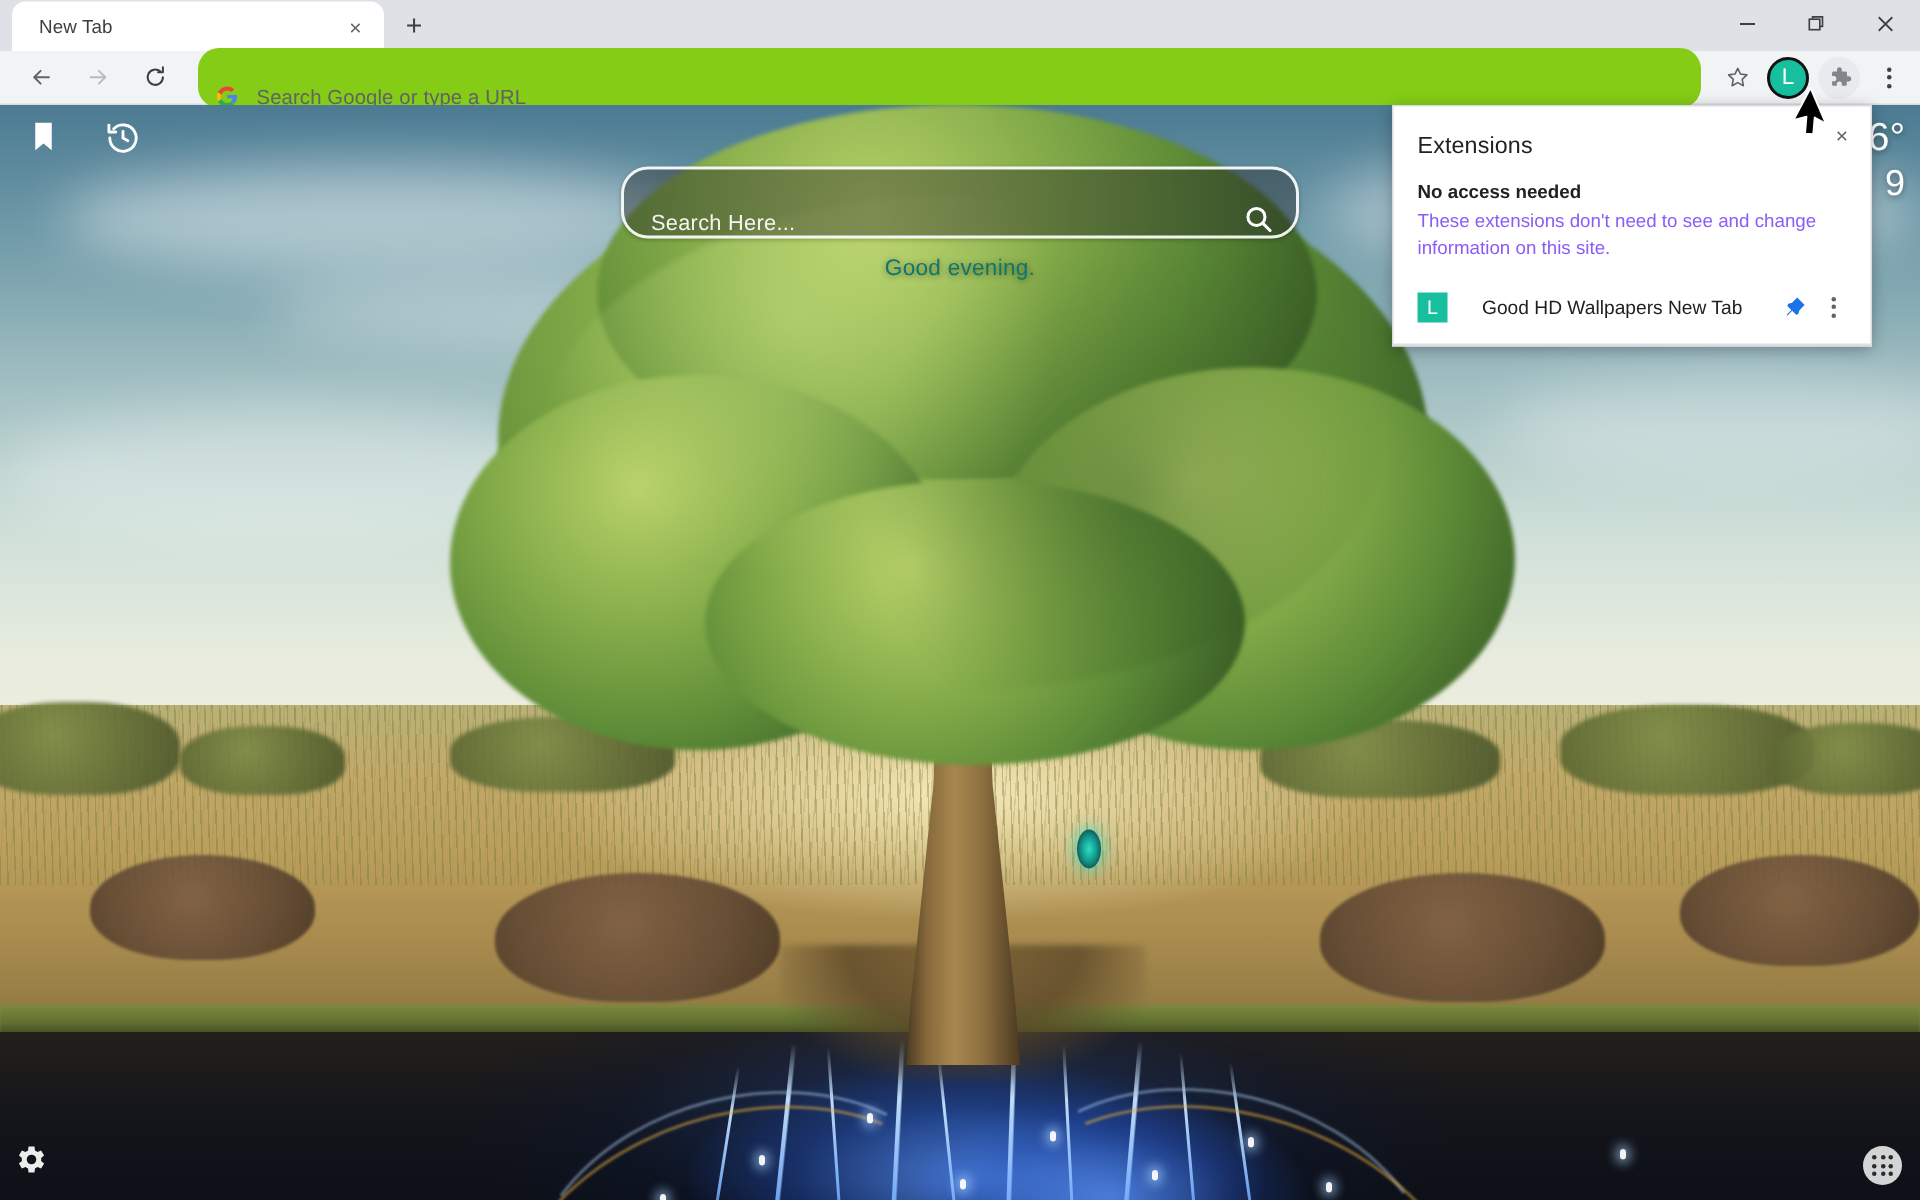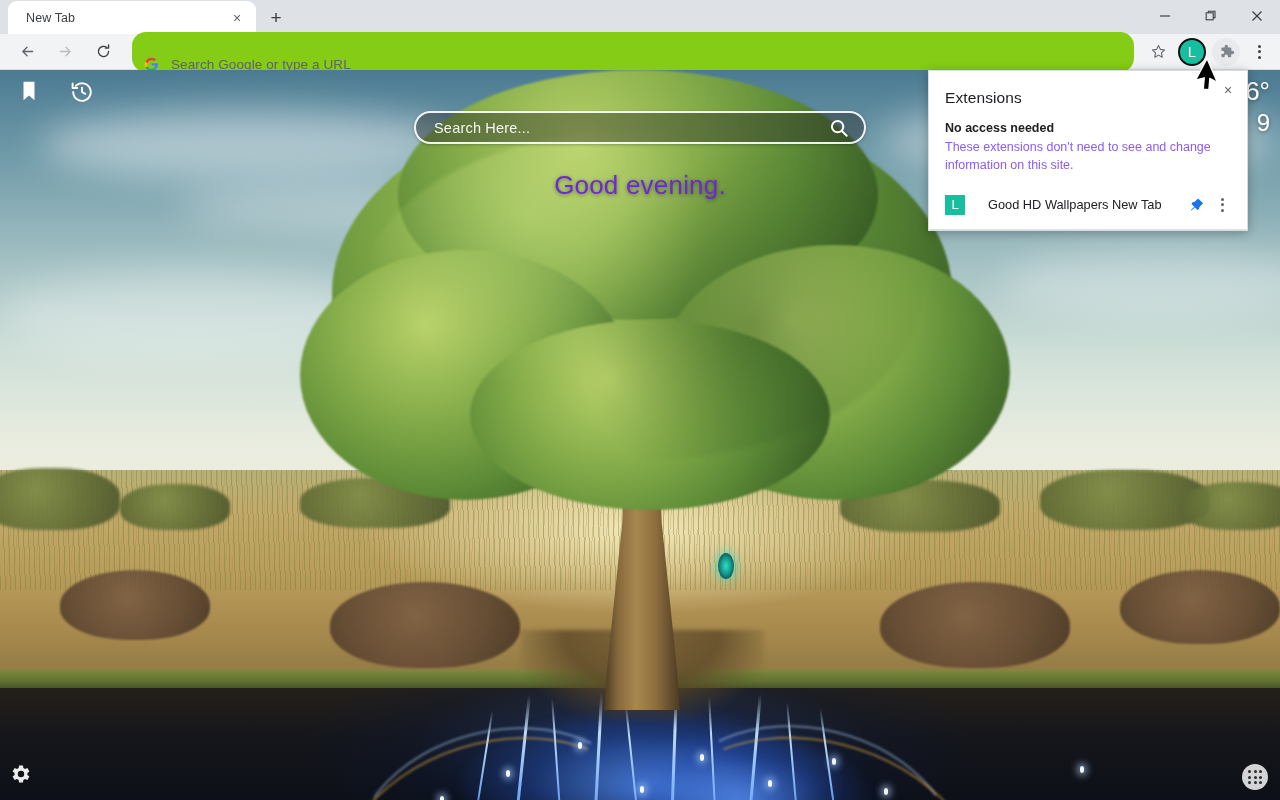--- a/index.html
+++ b/index.html
@@ -247,40 +247,40 @@
     display: flex; align-items: center; justify-content: center;
   }
   #nt-apps-icon .dotgrid { display: grid; grid-template-columns: repeat(3, 3px); gap: 2.5px; }
   #nt-apps-icon .dotgrid i { width: 3px; height: 3px; background: #2b2b2b; border-radius: 50%; display: block; }
 
   #nt-search-wrap {
     position: absolute; left: 414px; top: 41px;
     width: 452px; height: 36px;
   }
   #nt-search-box {
-    width: 452px; height: 33px;
+    width: 452px; height: 48px;
     border: 2px solid rgba(255,255,255,.92);
     border-radius: 18px;
     background: rgba(40,40,40,.42);
-    display: flex; align-items: center;
+    display: flex; align-items: flex-end;
     padding: 0 14px 0 18px;
     box-shadow: 0 1px 3px rgba(0,0,0,.25);
     gap: 32px;
   }
   #nt-search-box .ph {
     flex: 1;
     font-size: 14.5px; color: rgba(255,255,255,.93);
     letter-spacing: .2px;
   }
   #nt-search-icon { color: #ffffff; display: flex; }
 
   #nt-greeting {
     position: absolute; left: 0; top: 100px; width: 1280px;
     text-align: center;
-    font-size: 26px; color: #6d28d9;
+    font-size: 15px; color: #0f766e;
     text-shadow: 0 1px 4px rgba(0,0,0,.45);
     letter-spacing: .2px;
   }
 
   #nt-weather {
     position: absolute; right: 10px; top: 8px;
     text-align: right; color: #ffffff;
     text-shadow: 0 1px 4px rgba(0,0,0,.4);
   }
   #nt-weather .temp { font-size: 26px; line-height: 1; }

